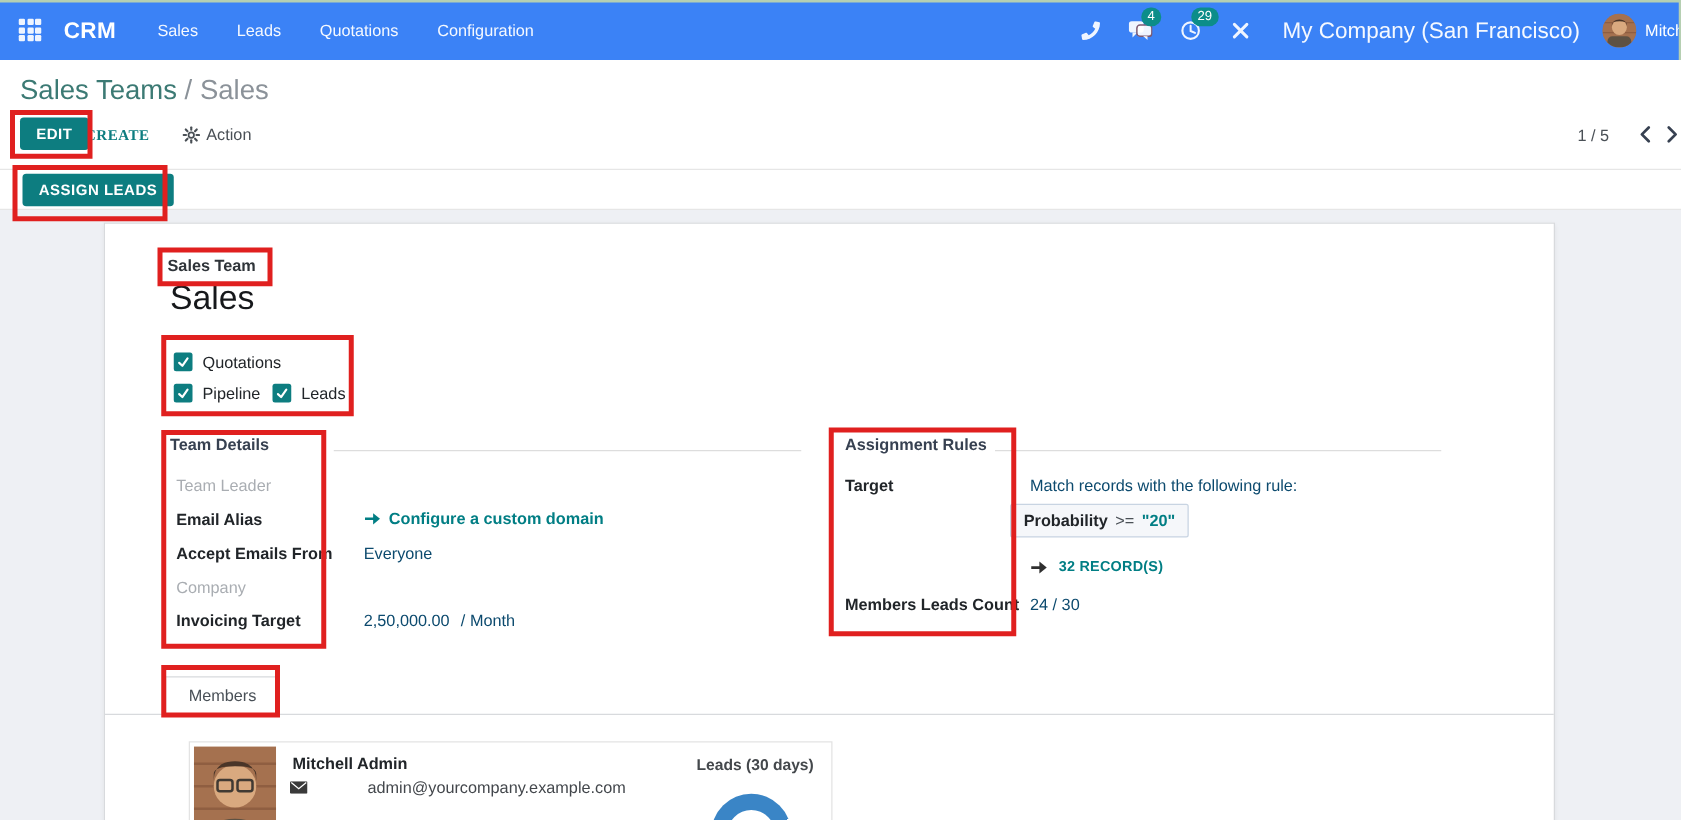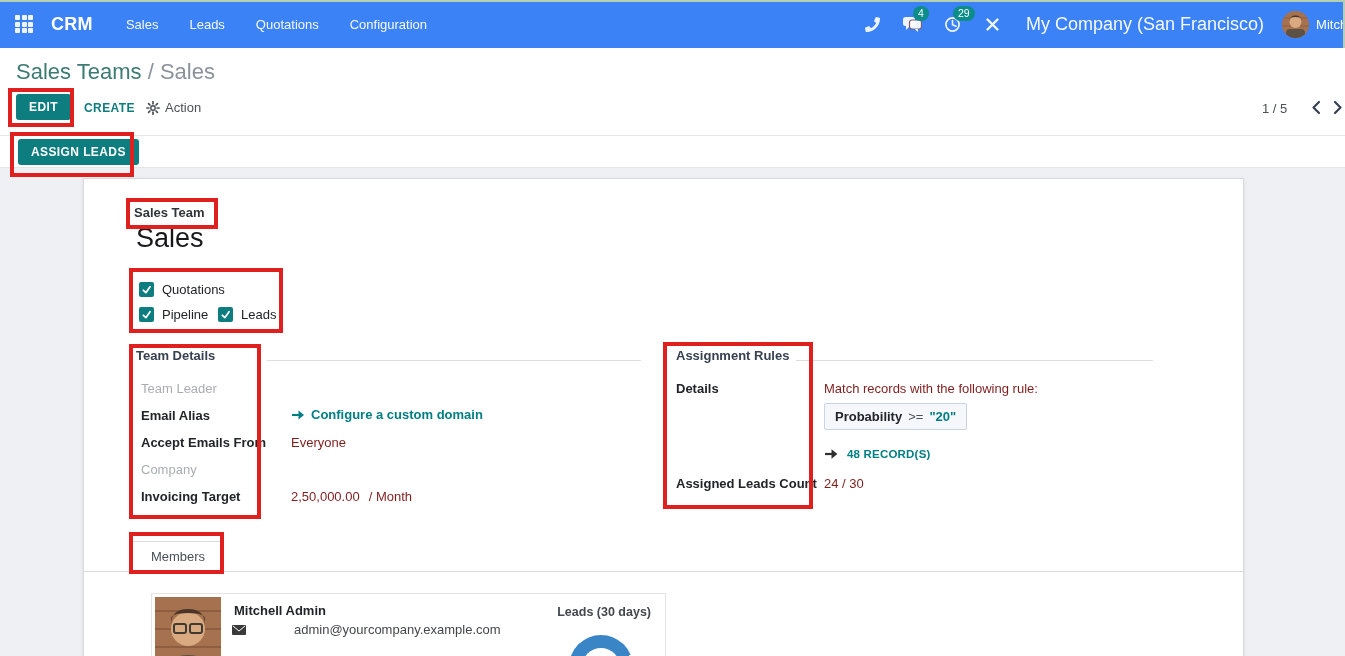--- a/index.html
+++ b/index.html
@@ -35,21 +35,21 @@
   .username { font-size:13px; color:#fff; margin-left:7px; }
 
   
   .breadcrumb { left:16px; top:59px; font-size:22px; }
   .breadcrumb .parent { color:#3c7a74; cursor:pointer; }
   .breadcrumb .sep, .breadcrumb .current { color:#8b9299; }
   .btn { display:inline-block; background:#0d7d80; color:#fff; font-size:12px; font-weight:bold;
          letter-spacing:.4px; padding:6px 13px; border:none; border-radius:3px; cursor:pointer; }
   .btn-edit { left:16px; top:94px; }
   .link-btn { color:#0d7d80; font-size:12px; font-weight:bold; letter-spacing:.4px; cursor:pointer; }
-  .create-btn { left:84px; top:101px; }
+  .create-btn { left:68px; top:101px;font-family:Liberation Serif, serif; }
   .action-btn { left:146px; top:100px; font-size:13px; color:#4a5056; display:flex; align-items:center; gap:5px; cursor:pointer; }
   .pager-val { left:1262px; top:101px; font-size:13px; color:#4a5056; }
   .pager-prev { left:1311px; top:100px; cursor:pointer; }
   .pager-next { left:1333px; top:100px; cursor:pointer; }
   .rule-line { background:#e6e6e6; height:1px; }
   .assign-btn { left:18px; top:139px; }
 
   
   .content-bg { left:0; top:168px; width:1345px; height:488px; background:#eef0f4; }
   .sheet { left:83px; top:178px; width:1161px; height:600px; background:#fff;
@@ -57,21 +57,21 @@
   .sheet .abs { position:absolute; }
   .o-label-sm { font-size:13px; font-weight:600; color:#2f3439; }
   .sheet-title { font-size:27px; font-weight:500; color:#16181b; }
   .cb { width:15px; height:15px; background:#0d7d80; border-radius:2px; display:flex;
         align-items:center; justify-content:center; cursor:pointer; }
   .cb-label { font-size:13px; color:#212529; font-weight:500; }
   .grp-heading { font-size:13px; font-weight:600; color:#374151; }
   .sep-line { background:#ddd; height:1px; }
   .flabel { font-size:13px; font-weight:700; color:#212529; }
   .flabel-muted { font-size:13px; font-weight:400; color:#a9adb2; }
-  .fvalue { font-size:13px; color:#7f1d1d; }
+  .fvalue { font-size:13px; color:#0c4a6e; }
   .teal-link { font-size:13px; font-weight:700; color:#017e84; cursor:pointer; display:flex; align-items:center; gap:6px; }
   .leaf { background:#f5f7fa; border:1px solid #c8d4e2; border-radius:2px; padding:5px 10px;
           font-size:13px; display:inline-flex; gap:6px; align-items:baseline; }
   .leaf .f { font-weight:700; color:#212529; }
   .leaf .o { color:#4a5056; }
   .leaf .v { color:#017e84; font-weight:600; }
   .records { display:flex; align-items:center; gap:9px; cursor:pointer; }
   .records .txt { font-size:11.5px; font-weight:700; color:#017e84; letter-spacing:.2px; }
 
   .tab { background:#fff; border:1px solid #d8dadd; border-bottom:1px solid #fff; z-index:3;
@@ -240,35 +240,35 @@
   <span class="abs fvalue" style="left:207px; top:256px;">Everyone</span>
   <span class="abs flabel-muted" style="left:57px; top:283px;">Company</span>
   <span class="abs flabel" style="left:57px; top:310px;">Invoicing Target</span>
   <span class="abs fvalue" style="left:207px; top:310px;">
     <span>2,50,000.00</span><span style="margin-left:9px;text-align:center;">/ Month</span>
   </span>
 
   <span class="abs grp-heading" style="left:592px; top:169px;">Assignment Rules</span>
   <div class="abs sep-line" style="left:712px; top:181px; width:357px;"></div>
 
-  <span class="abs flabel" style="left:592px; top:202px;">Details</span>
+  <span class="abs flabel" style="left:592px; top:202px;">Target</span>
   <span class="abs fvalue" style="left:740px; top:202px;">Match records with the following rule:</span>
-  <span class="abs leaf" style="left:740px; top:224px;">
+  <span class="abs leaf" style="left:724px; top:224px;">
     <span class="f">Probability</span>
     <span class="o">&gt;=</span>
     <span class="v">"20"</span>
   </span>
   <span class="abs records" style="left:740px; top:269px;">
     <svg width="14" height="12" viewBox="0 0 14 12">
         <path d="M1 6 L9 6" stroke="#2f2f2f" stroke-width="2.2"></path>
         <path d="M7.5 1.2 L13.4 6 L7.5 10.8 Z" fill="#2f2f2f"></path>
       </svg>
-    <span class="txt">48 RECORD(S)</span>
-  </span>
-  <span class="abs flabel" style="left:592px; top:297px;">Assigned Leads Count</span>
+    <span class="txt">32 RECORD(S)</span>
+  </span>
+  <span class="abs flabel" style="left:592px; top:297px;">Members Leads Count</span>
   <span class="abs fvalue" style="left:740px; top:297px;">24 / 30</span>
 
   <div class="abs tab" style="left:48px; top:362px; width:92px; height:31px;">
     <span>Members</span>
   </div>
   <div class="abs notebook-line" style="left:0px; top:392px; width:1159px;"></div>
 
   <div class="abs member-card" style="left:67px; top:414px; width:515px; height:90px;">
     <span class="abs" style="left:3px; top:3px; width:66px; height:84px; overflow:hidden;">
       <svg width="66" height="84" viewBox="0 0 66 84">

